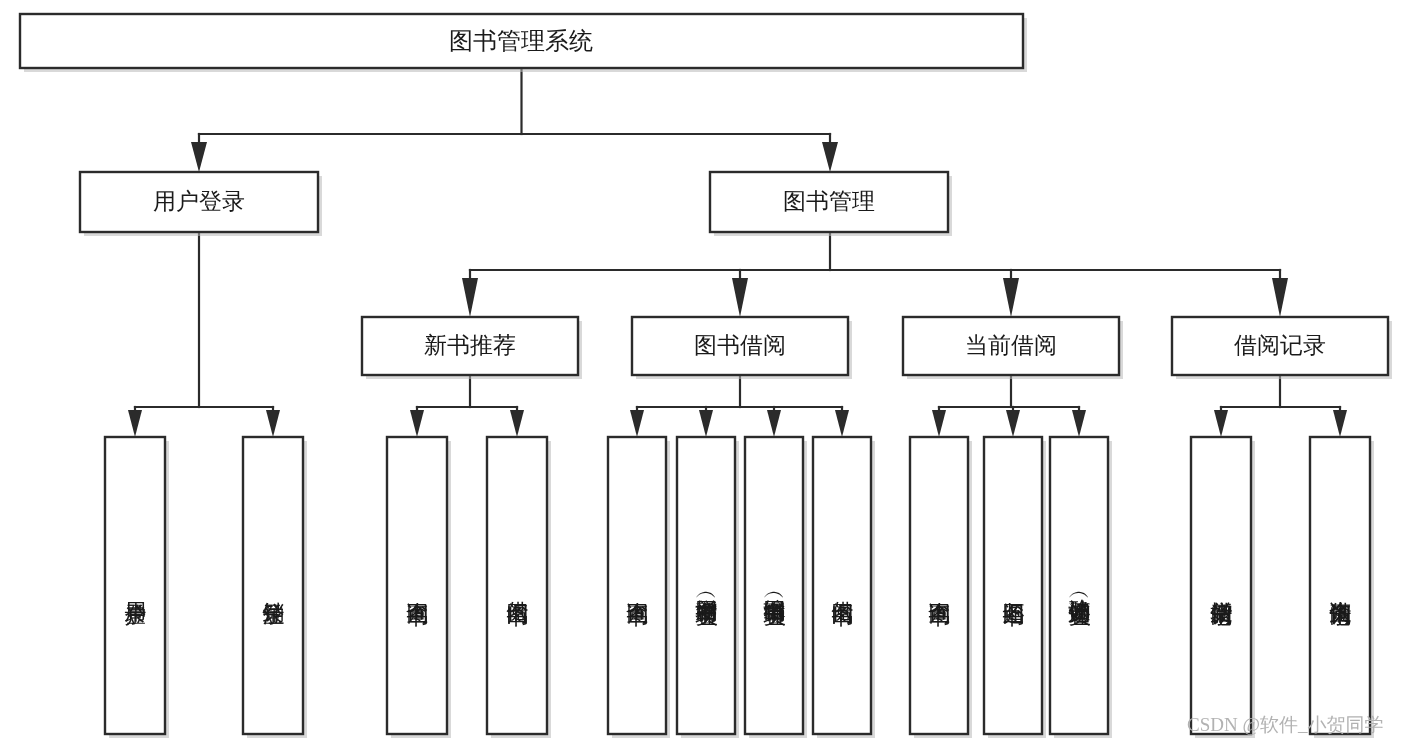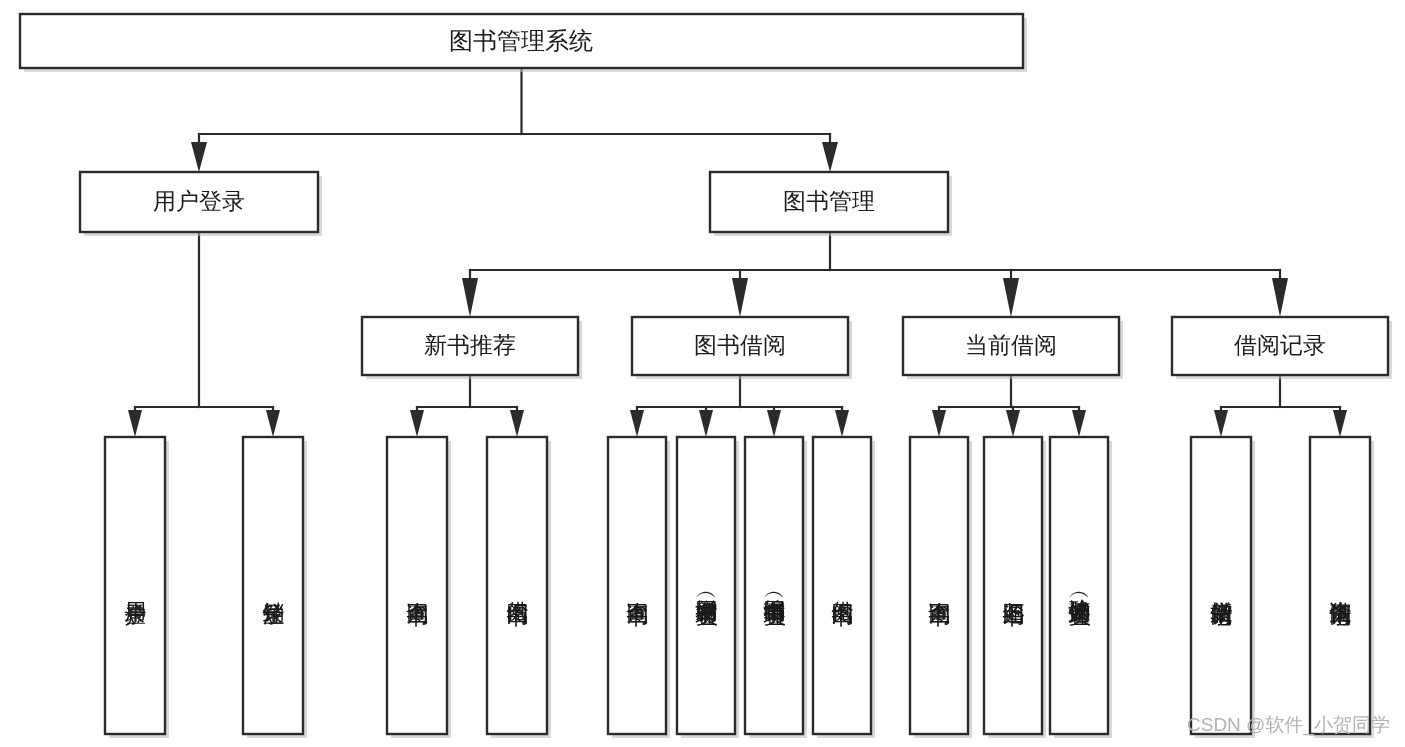--- a/index.html
+++ b/index.html
@@ -69,21 +69,21 @@
     text-orientation: upright;
     display: flex;
     align-items: center;
     justify-content: center;
     letter-spacing: 1px;
     pointer-events: none;
     white-space: pre;
   }
   .watermark {
     position: absolute;
-    font-family: Liberation Sans, sans-serif;
+    font-family: Liberation Serif, serif;
     font-size: 19px;
     color: #b2b2b2;
     left: 1187px;
     top: 712px;
     white-space: pre;
   }
 </style>
 </head>
 <body>
 

